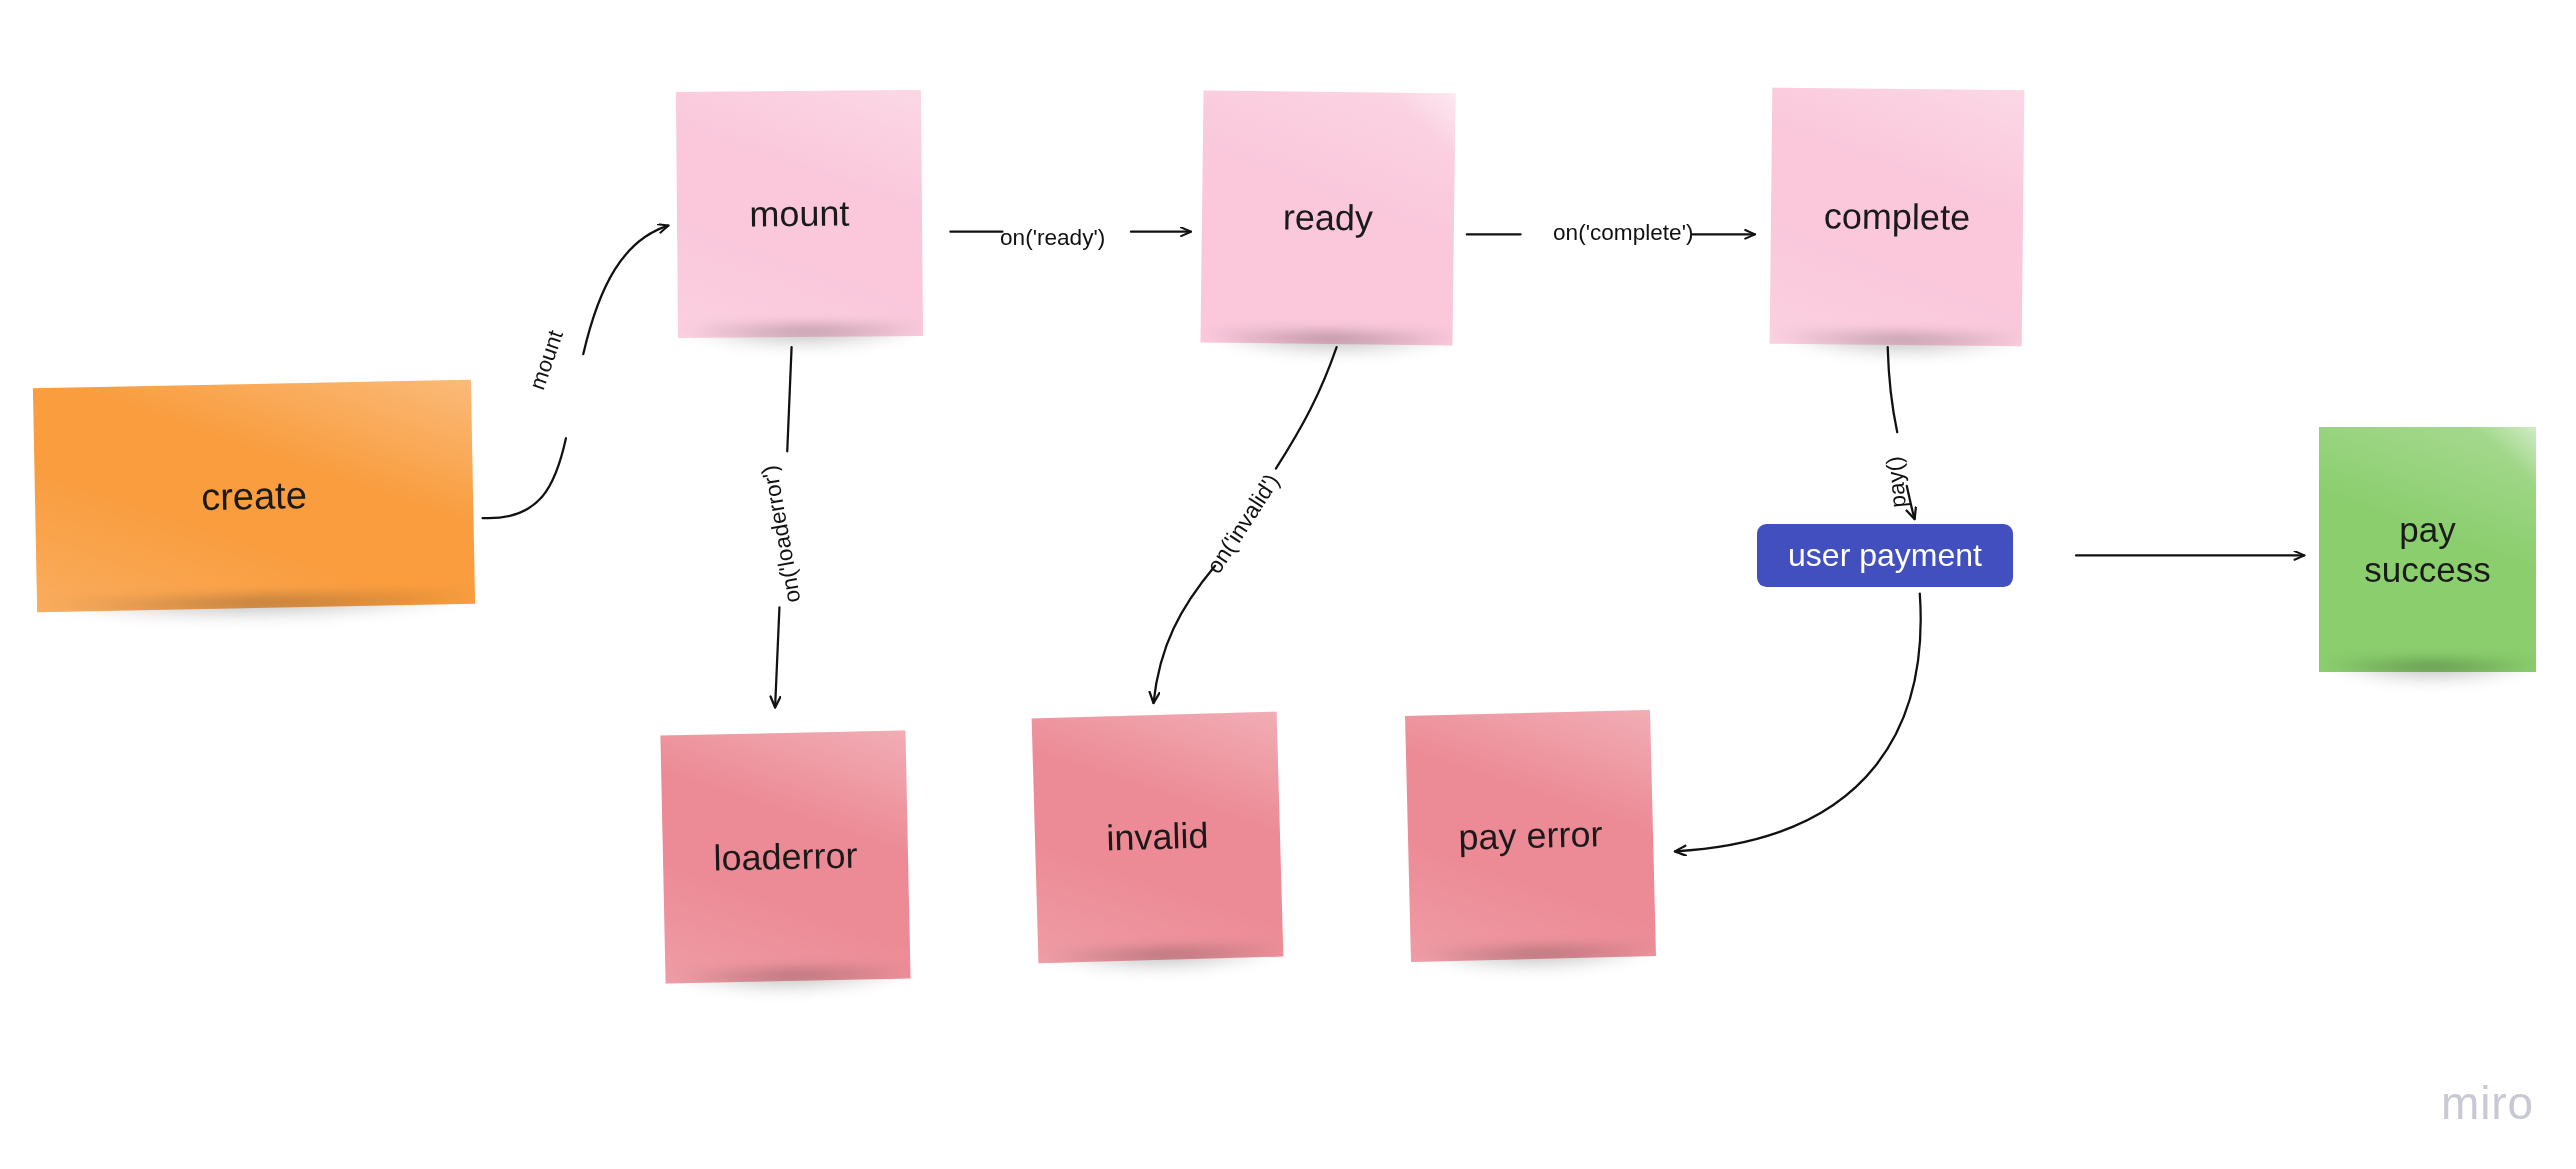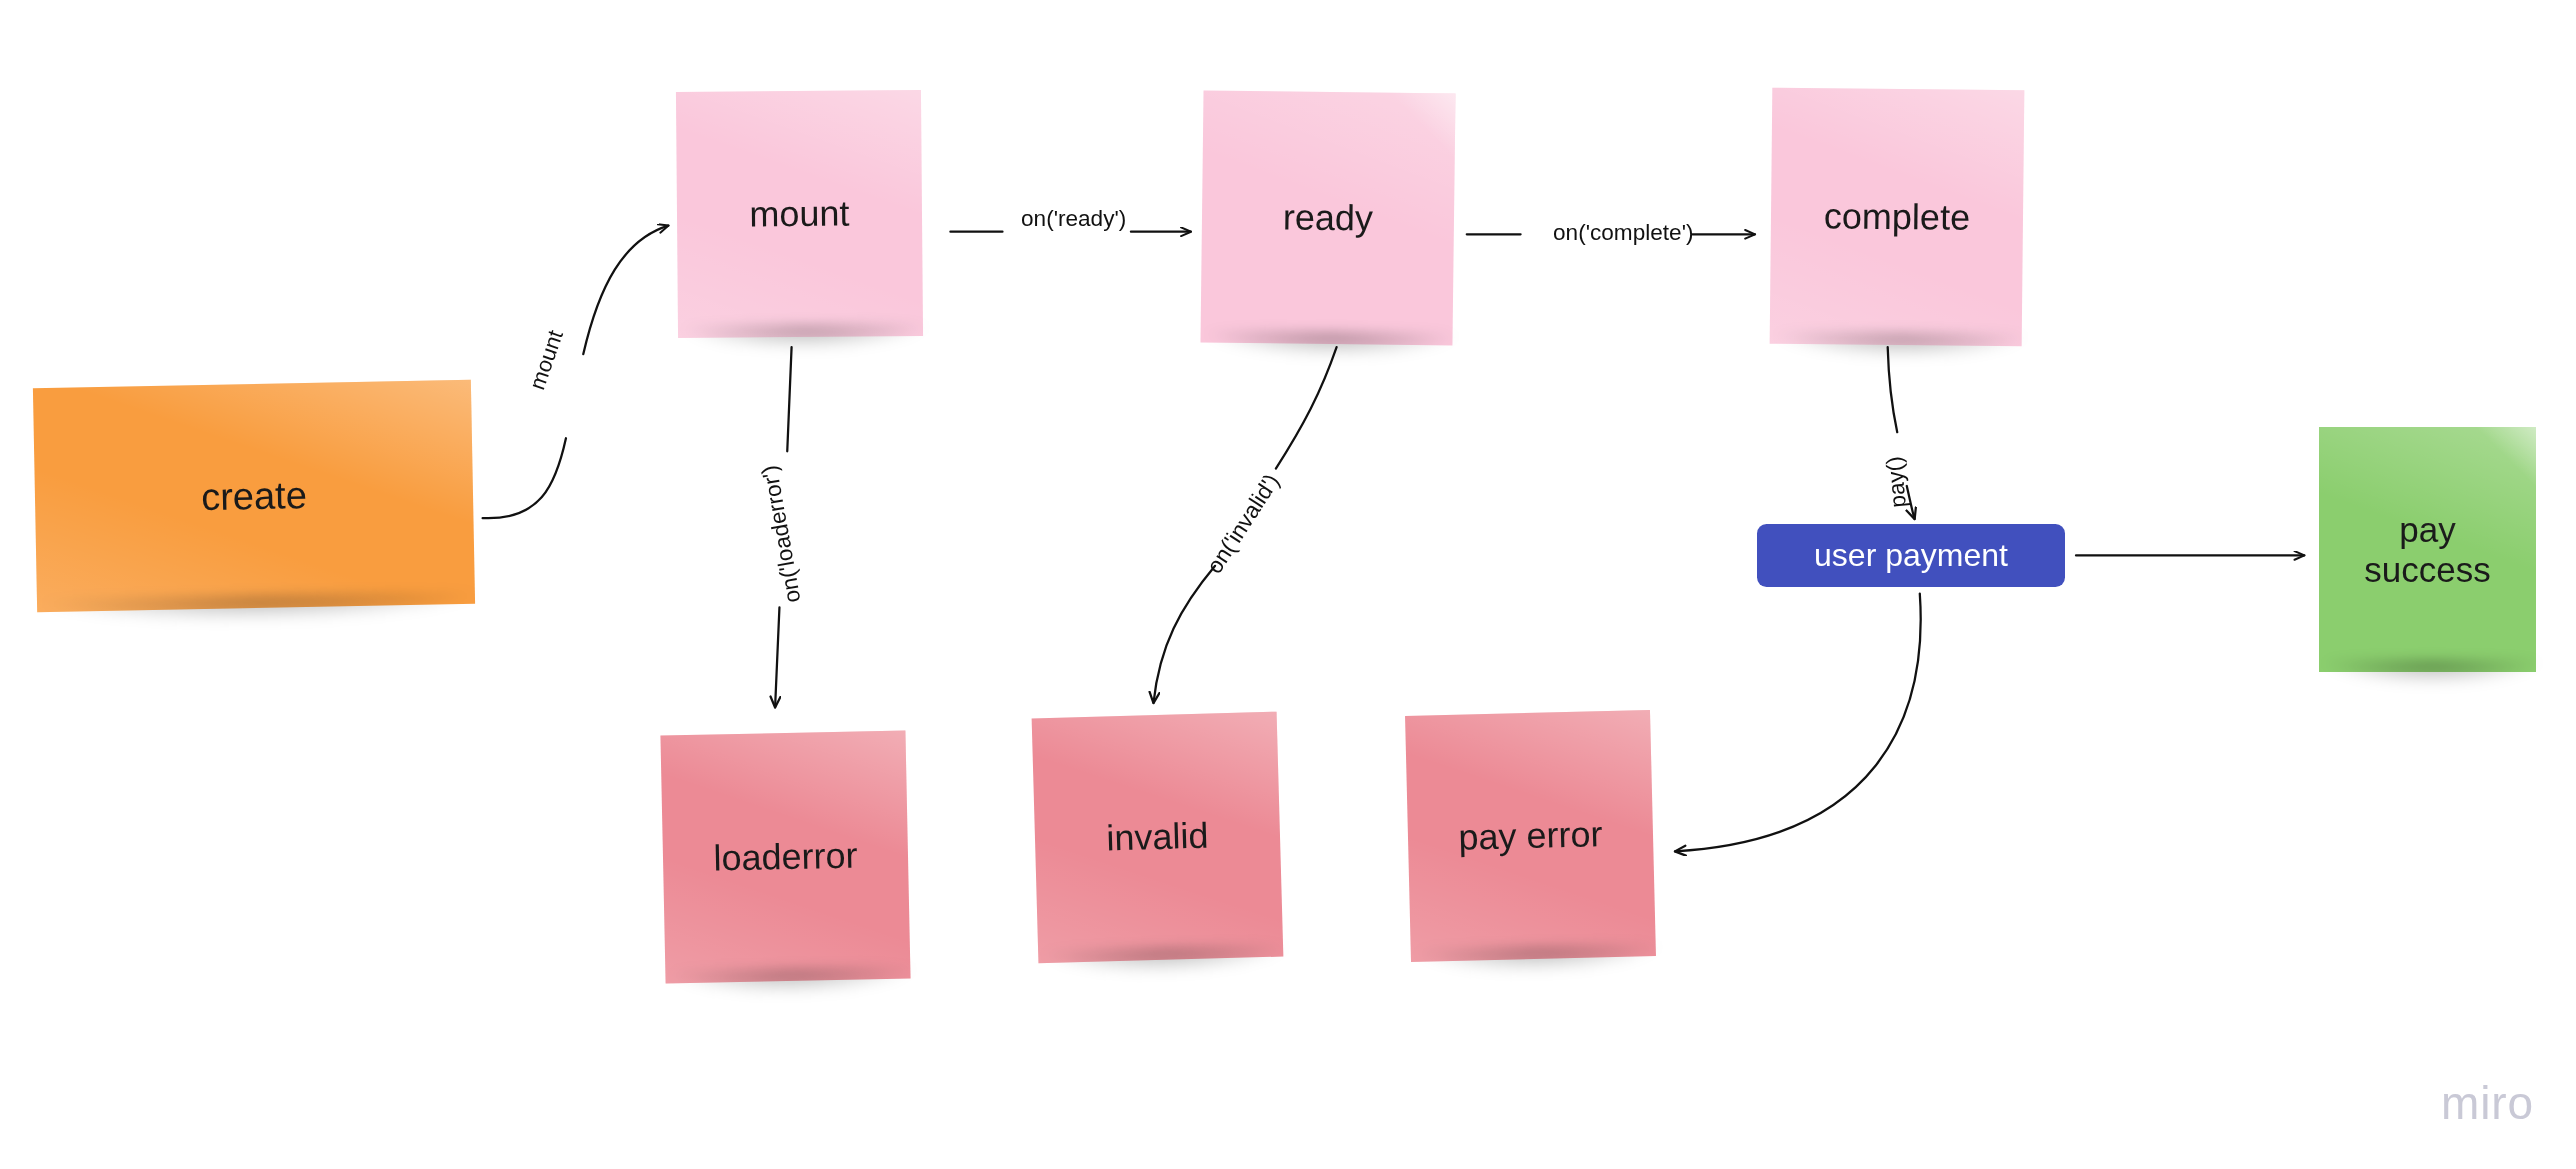--- a/index.html
+++ b/index.html
@@ -153,29 +153,29 @@
   <div class="note note-salmon" style="left:1035px;top:715px;width:245px;height:245px;font-size:36px;transform:rotate(-1.6deg);">
     <span class="sheen"></span>
     <span class="lbl">invalid</span>
   </div>
 
   <div class="note note-salmon" style="left:1408px;top:713px;width:245px;height:246px;font-size:36px;transform:rotate(-1.4deg);">
     <span class="sheen"></span>
     <span class="lbl">pay error</span>
   </div>
 
-  <div class="procbox" style="left:1757px;top:524px;width:308px;height:63px;font-size:32px;">
+  <div class="procbox" style="left:1757px;top:524px;width:256px;height:63px;font-size:32px;">
     <span>user payment</span>
   </div>
 
   <div class="edge-label" style="left:516px;top:347px;font-size:22px;transform:rotate(-71deg);">
     <span>mount</span>
   </div>
 
-  <div class="edge-label" style="left:1000px;top:206px;font-size:22.6px;margin-left:21px;">
+  <div class="edge-label" style="left:1000px;top:225px;font-size:22.6px;">
     <span>on('ready')</span>
   </div>
 
   <div class="edge-label" style="left:1521px;top:220px;font-size:22.6px;margin-left:32px;">
     <span>on('complete')</span>
   </div>
 
   <div class="edge-label" style="left:712px;top:521px;font-size:22.6px;transform:rotate(-100deg);">
     <span>on('loaderror')</span>
   </div>

